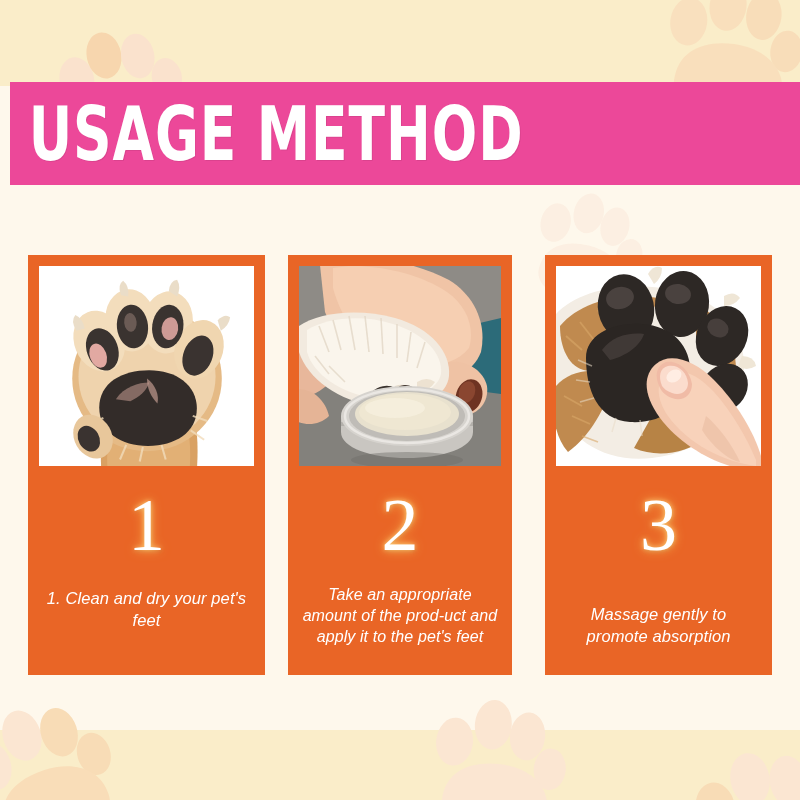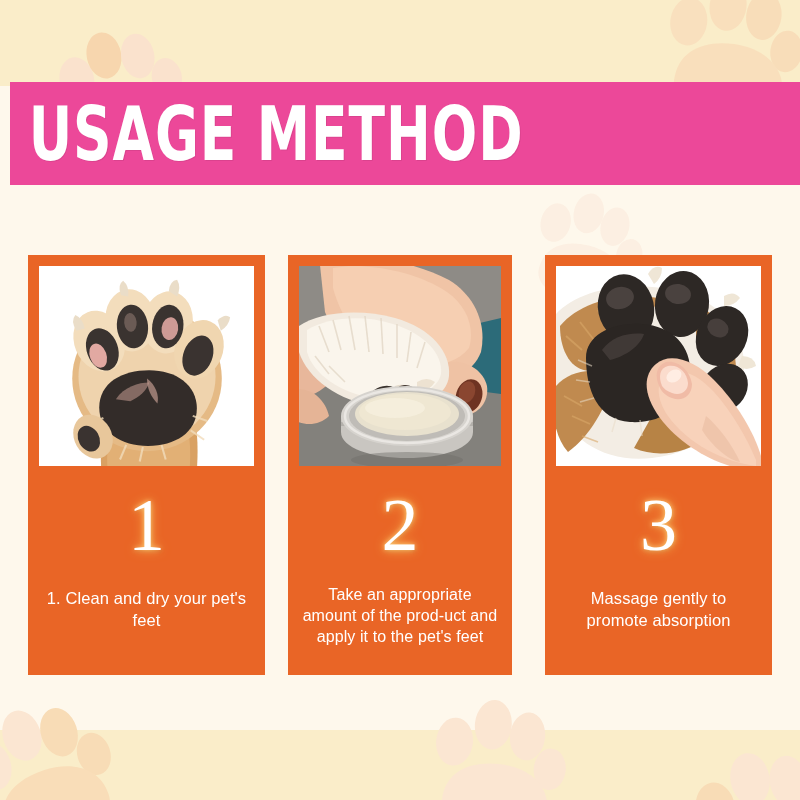--- a/index.html
+++ b/index.html
@@ -74,23 +74,24 @@
   }
 
   .step-text {
     color:#FFFFFF;
     font-size:16.5px;
     line-height:1.32;
     text-align:center;
     margin-top:26px;
     padding:0 4px;
     letter-spacing:0.1px;
+    font-style:italic;
   }
   .card-2 .step-text { font-size:16px; margin-top:22px; padding:0 1px; }
-  .card-3 .step-text { margin-top:26px; }
+  .card-3 .step-text { margin-top:42px; }
 </style>
 </head>
 <body>
 
 <div id="bg">
   <div class="band band-top"></div>
   <div class="band band-mid"></div>
   <div class="band band-bottom"></div>
 
   <div class="paw" style="left:45px; top:20px; transform:rotate(-12deg);">

